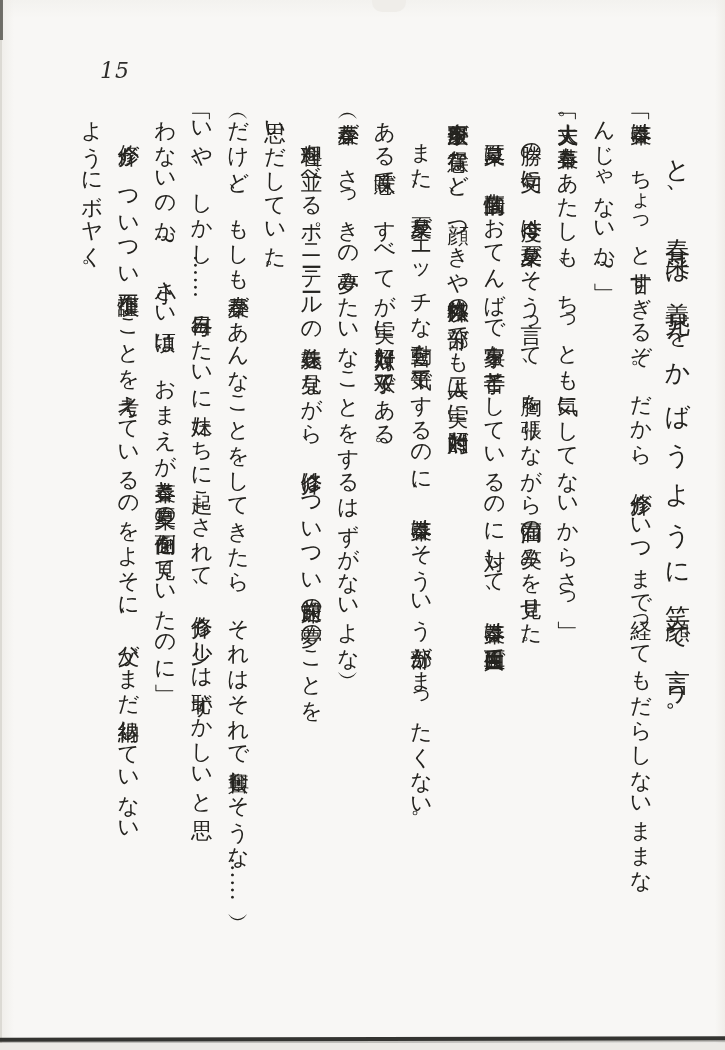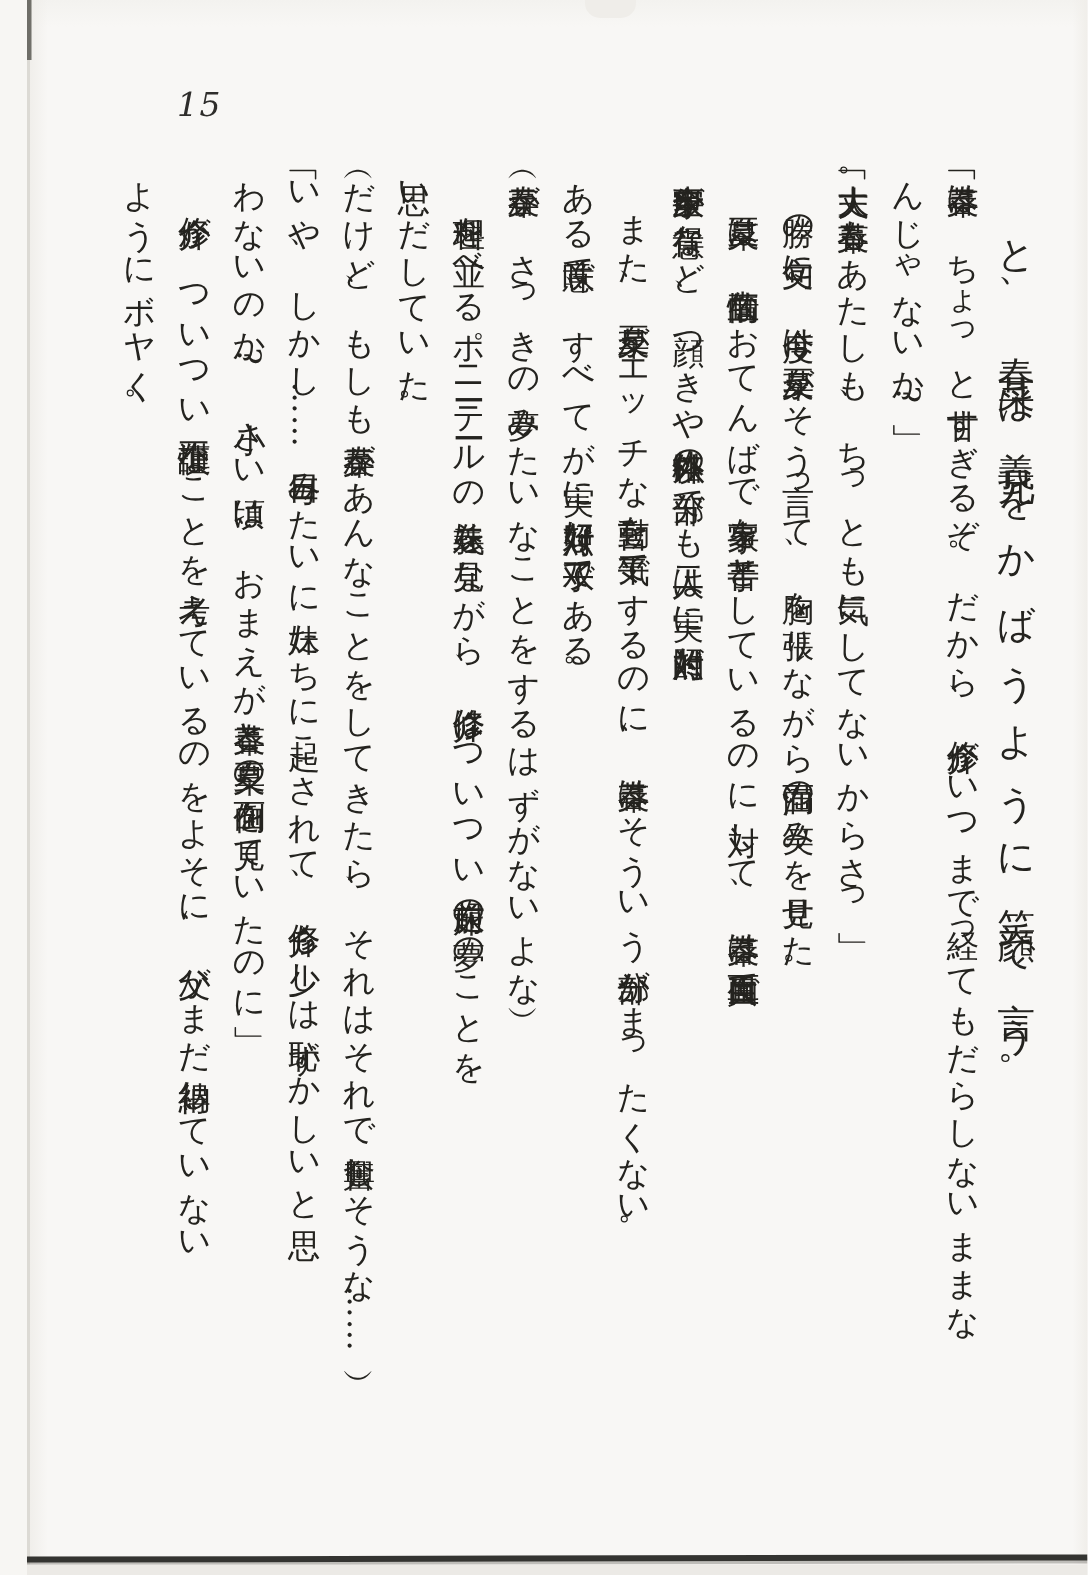--- a/index.html
+++ b/index.html
@@ -15,21 +15,20 @@
     font-family: "DejaVu Serif", "Liberation Serif", serif;
   }
   .page {
     position: absolute;
     inset: 0;
     background:
       linear-gradient(90deg, #efede9 0px, rgba(247,246,243,0) 14px),
       linear-gradient(270deg, #f0eeea 0px, rgba(247,246,243,0) 10px),
       linear-gradient(180deg, #f3f2ef 0px, rgba(247,246,243,0) 18px),
       #f8f7f5;
-    margin-left: 18px;
   }
   .page-number {
     position: absolute;
     top: 58px;
     left: 100px;
     font-size: 22px;
     font-style: italic;
     color: #2e2d2b;
     letter-spacing: 1px;
   }

